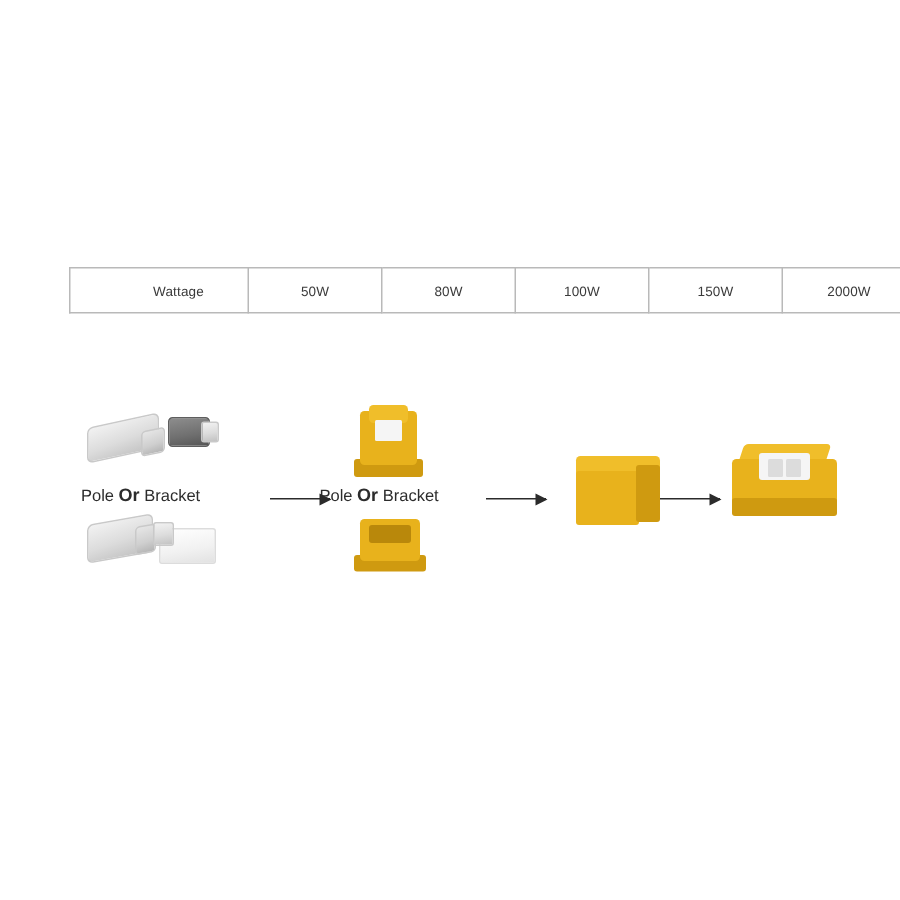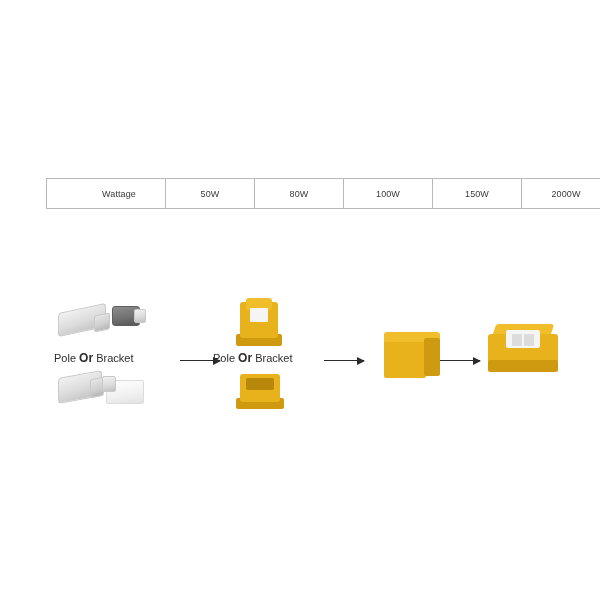--- a/index.html
+++ b/index.html
@@ -48,21 +48,21 @@
     padding-left: 28px;
   }
   table.spec td.val {
     width: 84px;
   }
 
   
   .flow {
     position: absolute;
     left: 40px;
-    top: 294px;
+    top: 266px;
     width: 520px;
     height: 130px;
   }
   .flow-label {
     position: absolute;
     font-size: 11px;
     color: #2c2c2c;
     white-space: nowrap;
   }
   .flow-label .or {

